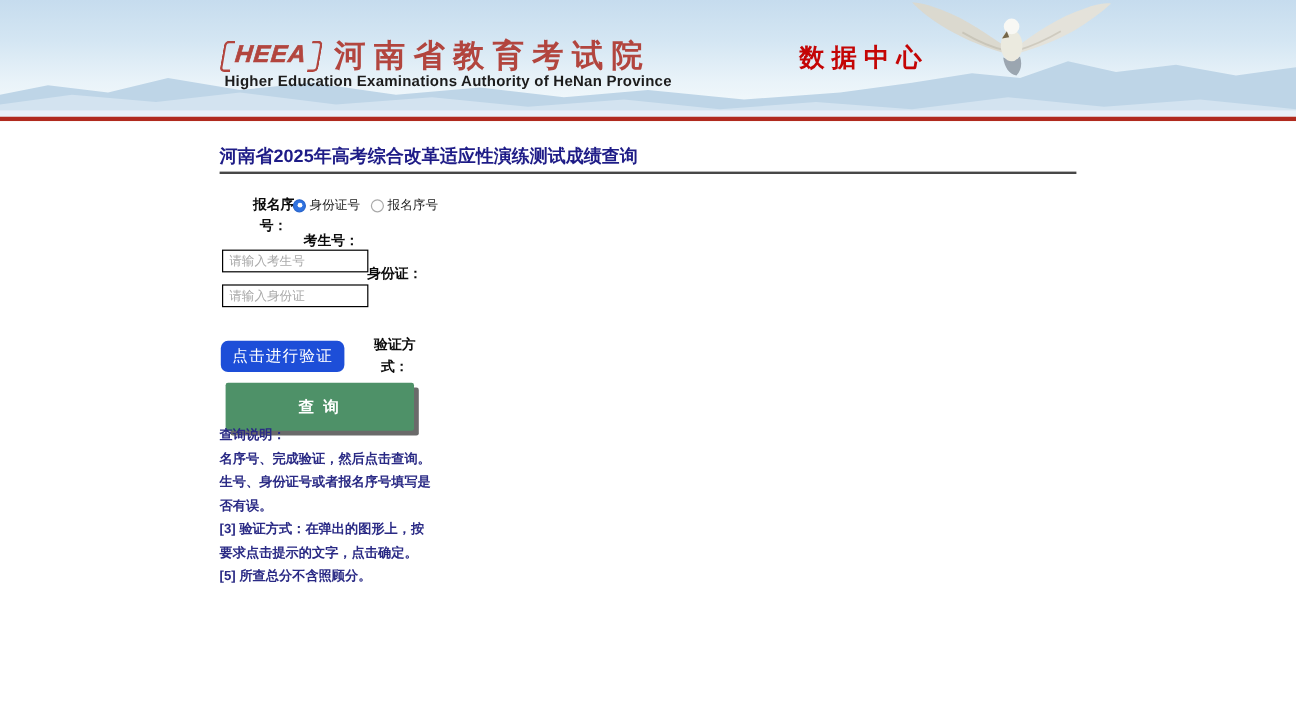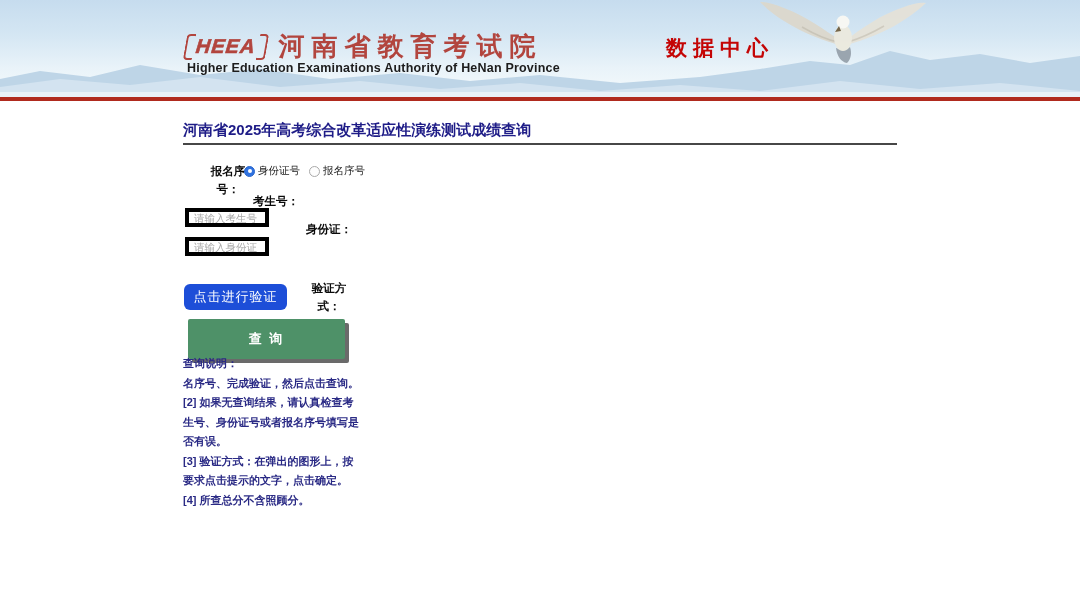--- a/index.html
+++ b/index.html
@@ -40,21 +40,21 @@
   .lbl-idcard { left:113px; top:60px;margin-left:10px; }
   .lbl-verify { left:123px; top:90px;margin-top:29px; }
 
   .radio-group { position:absolute; left:61px; top:4px; display:flex; align-items:center; gap:9px; }
   .radio { display:flex; align-items:center; gap:3px; font-size:10.5px; color:#222; cursor:pointer; }
   .rb { width:11px; height:11px; border-radius:50%; display:flex; align-items:center; justify-content:center; }
   .rb.sel { background:#2f72e0; border:1px solid #2a66cc; }
   .rb.sel .dot { width:4px; height:4px; border-radius:50%; background:#fff; }
   .rb.unsel { background:#fdfdfd; border:1px solid #a9a9a9; }
 
-  .tinput { position:absolute; left:2px; width:84px; height:19px; border:4px solid #000000;
+  .tinput { position:absolute; left:2px; width:122px; height:19px; border:1px solid #000000;
     background:#fff; font-size:10.5px; color:#333; padding:0 5px; outline:none; }
   .tinput::placeholder { color:#a9a9a9; }
   .input-examno { top:48px; }
   .input-idcard { top:77px; }
 
   .btn-verify { position:absolute; left:1px; top:124px; width:103px; height:26px;
     background:#1d4ed8; color:#fff; border:none; border-radius:6px; font-size:13px;
     letter-spacing:1px; cursor:pointer; font-family:inherit; }
   .btn-query { position:absolute; left:5px; top:159px; width:157px; height:40px;
     background:#4e9168; color:#fff; border:none; border-radius:2px; font-size:13px;
@@ -129,21 +129,20 @@
     <input class="tinput input-idcard" type="text" placeholder="请输入身份证" style="">
 
     <div class="flabel wrap44 lbl-verify">验证方式：</div>
 
     <button class="btn-verify">点击进行验证</button>
     <button class="btn-query">查 询</button>
 
     <div class="instructions">
       <div>查询说明：</div>
       <div>名序号、完成验证，然后点击查询。</div>
-      <div>[2] 如果无查询结果，请认真检查考</div>
       <div>生号、身份证号或者报名序号填写是</div>
       <div>否有误。</div>
       <div>[3] 验证方式：在弹出的图形上，按</div>
       <div>要求点击提示的文字，点击确定。</div>
-      <div>[4] 所查总分不含照顾分。</div>
+      <div>[5] 所查总分不含照顾分。</div>
     </div>
   </div>
 </div>
 
 </body></html>

